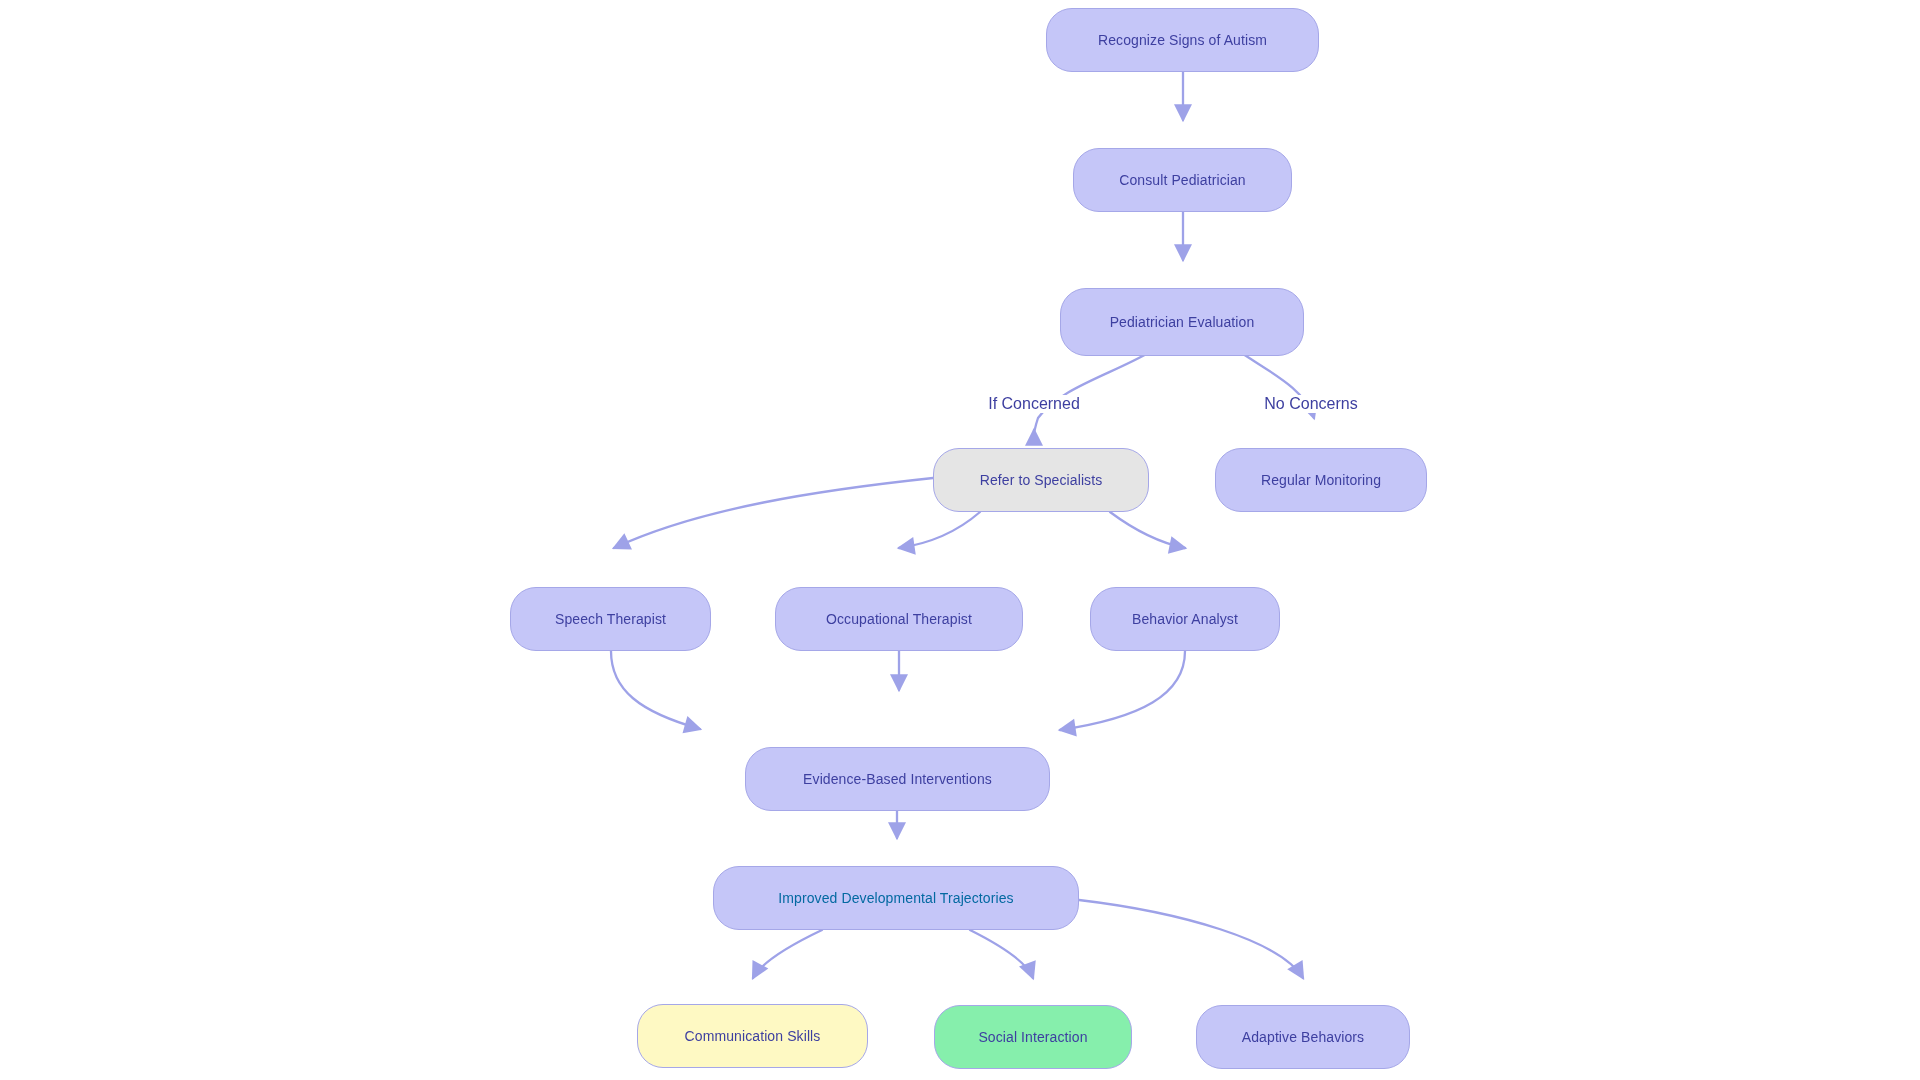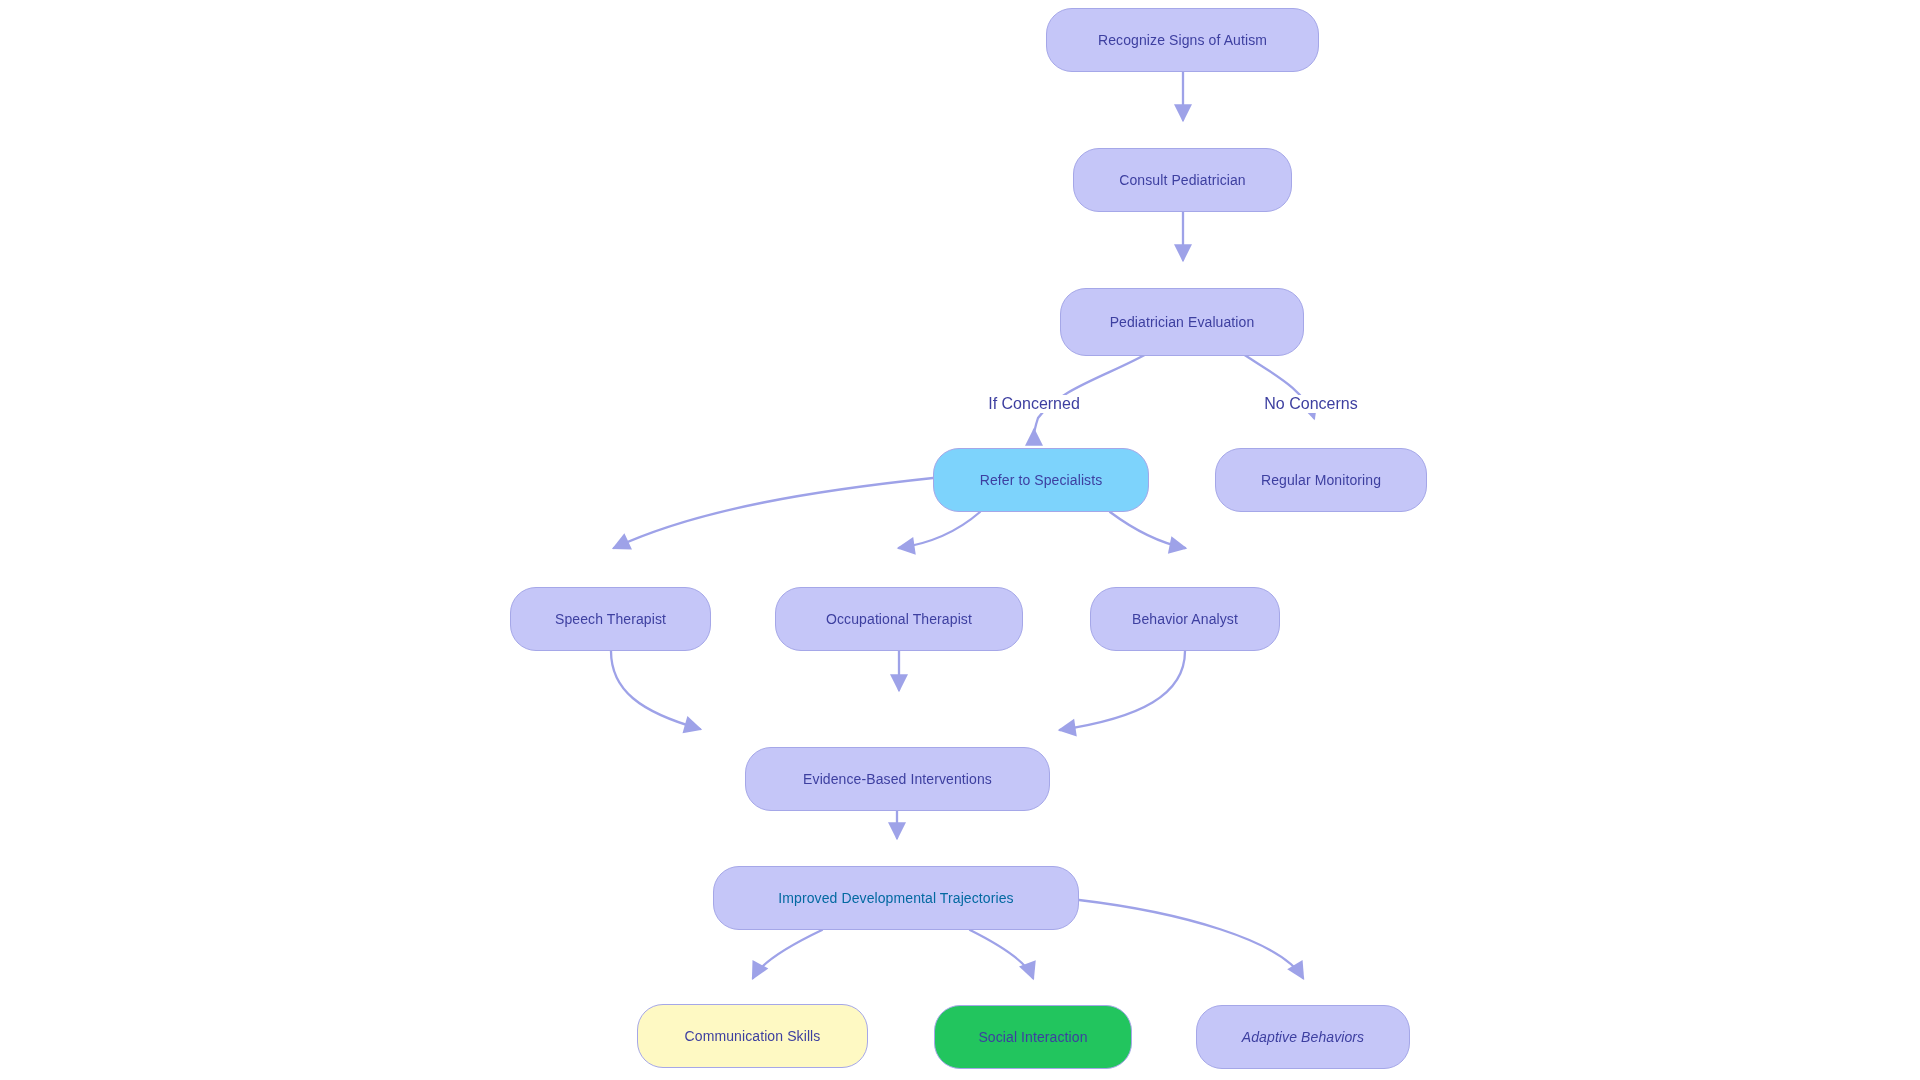--- a/index.html
+++ b/index.html
@@ -83,29 +83,29 @@
         <path d="M 822,930 C 780,950 760,965 753,978"></path>
         <path d="M 970,930 C 1010,950 1028,965 1033,978"></path>
         <path d="M 1079,900 C 1180,912 1280,940 1303,978"></path>
       </g>
   </svg>
 
   <div id="nodes-group">
       <div class="node" style="left: 1046px; top: 8px; width: 273px; height: 64px; background: rgb(197, 198, 248); border-color: rgb(165, 167, 232); color: rgb(61, 63, 160);">Recognize Signs of Autism</div>
       <div class="node" style="left: 1073px; top: 148px; width: 219px; height: 64px; background: rgb(197, 198, 248); border-color: rgb(165, 167, 232); color: rgb(61, 63, 160);">Consult Pediatrician</div>
       <div class="node" style="left: 1060px; top: 288px; width: 244px; height: 68px; background: rgb(197, 198, 248); border-color: rgb(165, 167, 232); color: rgb(61, 63, 160); text-align: right;">Pediatrician Evaluation</div>
-      <div class="node" style="left: 933px; top: 448px; width: 216px; height: 64px; background: #7dd3fc; border-color: rgb(165, 167, 232); color: rgb(61, 63, 160);">Refer to Specialists</div>
+      <div class="node" style="left: 933px; top: 448px; width: 216px; height: 64px; background: #e5e5e5; border-color: rgb(165, 167, 232); color: rgb(61, 63, 160);">Refer to Specialists</div>
       <div class="node" style="left: 1215px; top: 448px; width: 212px; height: 64px; background: rgb(197, 198, 248); border-color: rgb(165, 167, 232); color: rgb(61, 63, 160);">Regular Monitoring</div>
       <div class="node" style="left: 510px; top: 587px; width: 201px; height: 64px; background: rgb(197, 198, 248); border-color: rgb(165, 167, 232); color: rgb(61, 63, 160);">Speech Therapist</div>
       <div class="node" style="left: 775px; top: 587px; width: 248px; height: 64px; background: rgb(197, 198, 248); border-color: rgb(165, 167, 232); color: rgb(61, 63, 160);">Occupational Therapist</div>
       <div class="node" style="left: 1090px; top: 587px; width: 190px; height: 64px; background: rgb(197, 198, 248); border-color: rgb(165, 167, 232); color: rgb(61, 63, 160);">Behavior Analyst</div>
       <div class="node" style="left: 745px; top: 727px; width: 305px; height: 64px; background: rgb(197, 198, 248); border-color: rgb(165, 167, 232); color: rgb(61, 63, 160); margin-top: 20px;">Evidence-Based Interventions</div>
       <div class="node" style="left: 713px; top: 866px; width: 366px; height: 64px; background: rgb(197, 198, 248); border-color: rgb(165, 167, 232); color: #0369a1;">Improved Developmental Trajectories</div>
       <div class="node" style="left: 637px; top: 965px; width: 231px; height: 64px; background: #fef9c3; border-color: rgb(165, 167, 232); color: rgb(61, 63, 160); margin-top: 39px;">Communication Skills</div>
-      <div class="node" style="left: 934px; top: 1005px; width: 198px; height: 64px; background: #22c55e; border-color: rgb(165, 167, 232); color: rgb(61, 63, 160);">Social Interaction</div>
-      <div class="node" style="left: 1196px; top: 1005px; width: 214px; height: 64px; background: rgb(197, 198, 248); border-color: rgb(165, 167, 232); color: rgb(61, 63, 160); font-style: italic;">Adaptive Behaviors</div>
+      <div class="node" style="left: 934px; top: 1005px; width: 198px; height: 64px; background: #86efac; border-color: rgb(165, 167, 232); color: rgb(61, 63, 160);">Social Interaction</div>
+      <div class="node" style="left: 1196px; top: 1005px; width: 214px; height: 64px; background: rgb(197, 198, 248); border-color: rgb(165, 167, 232); color: rgb(61, 63, 160);">Adaptive Behaviors</div>
     </div>
   <div id="labels-group">
       <div class="edge-label" style="left: 1034px; top: 404px; color: rgb(61, 63, 160);">If Concerned</div>
       <div class="edge-label" style="left: 1311px; top: 404px; color: rgb(61, 63, 160);">No Concerns</div>
     </div>
 
 </div>
 
 </body></html>

